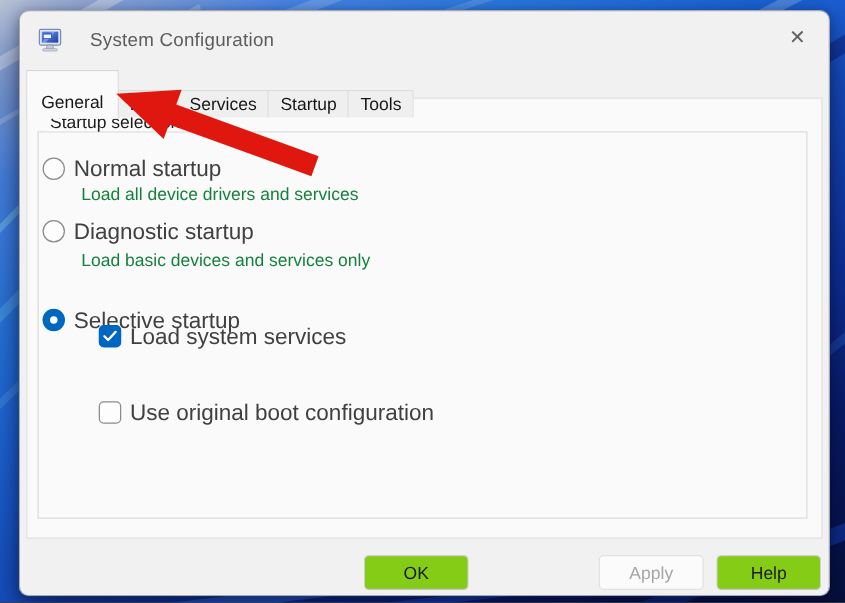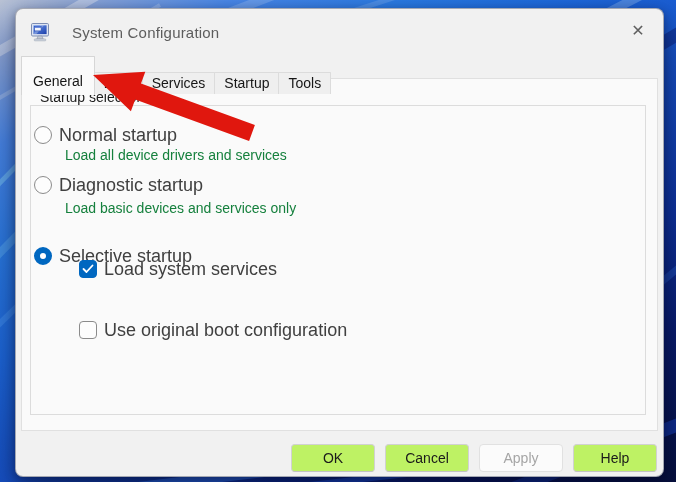--- a/index.html
+++ b/index.html
@@ -68,21 +68,21 @@
     border:1px solid #8b8b8b;background:#fdfdfd;flex:0 0 auto;
     display:flex;align-items:center;justify-content:center;
   }
   .checkbox svg{display:none;}
   .checkbox.checked{background:var(--accent,#0067C0);border-color:var(--accent,#0067C0);}
   .checkbox.checked svg{display:block;}
 
   
   .btn{
     position:absolute;top:435px;width:84px;height:28px;box-sizing:border-box;
-    background:#bef264;border:1px solid #d1d1d1;border-bottom-color:#c3c3c3;
+    background:#84cc16;border:1px solid #d1d1d1;border-bottom-color:#c3c3c3;
     border-radius:4px;font-size:14px;color:#1b1b1b;
     display:flex;align-items:center;justify-content:center;font-family:inherit;
   }
   .btn.disabled{color:#a5a5a5;border-color:#e1e1e1;background:#fbfbfb;}
 
   .annotation{position:absolute;inset:0;z-index:10;pointer-events:none;}
 </style>
 </head>
 <body>
 
@@ -169,21 +169,20 @@
 
       <div class="row" style="left:57px;top:242px;">
         <div class="checkbox">
           
         </div>
         <span class="row-label">Use original boot configuration</span>
       </div>
     </div>
 
     <button class="btn" style="left:275px;">OK</button>
-    <button class="btn" style="left:369px;">Cancel</button>
     <button class="btn disabled" style="left:463px;">Apply</button>
     <button class="btn" style="left:557px;">Help</button>
   </div>
 
   <svg class="annotation" width="676" height="482" viewBox="0 0 676 482">
     <polygon points="93,75 145.3,71.8 141,83.5 254.9,125 249.1,141 135.2,99.5 130.9,111.2" fill="#e0170e"></polygon>
   </svg>
 
 </div>
 

